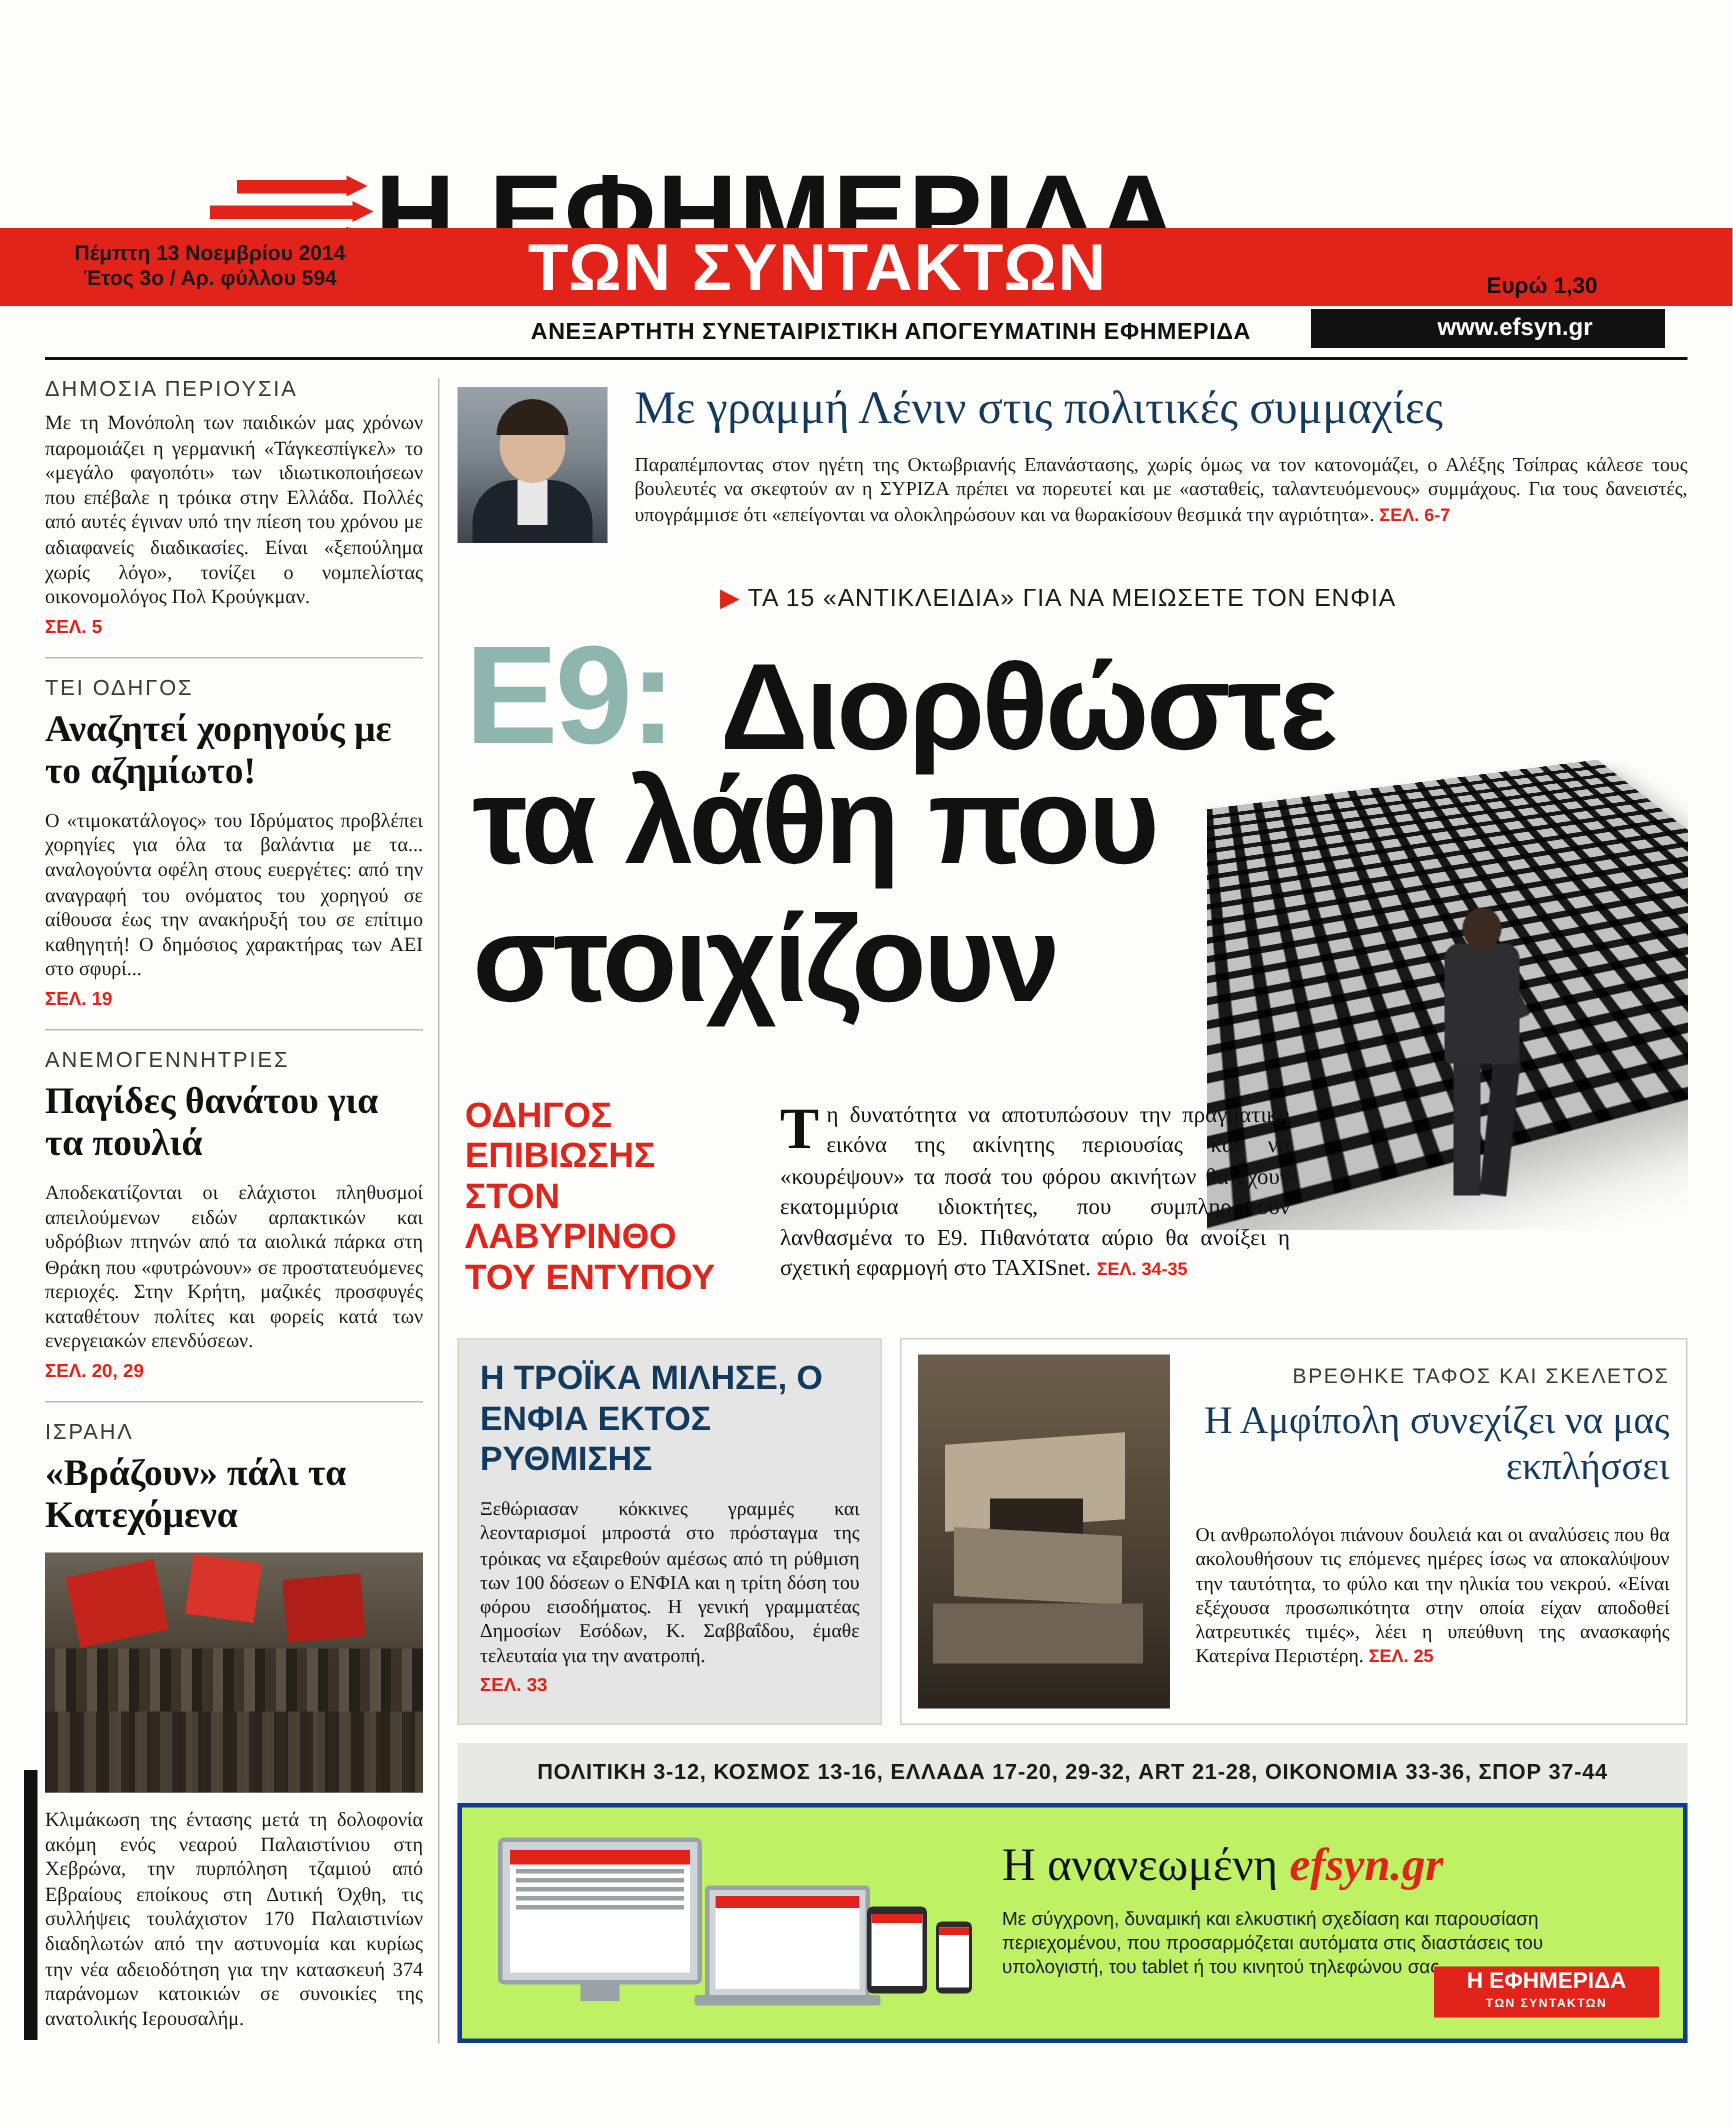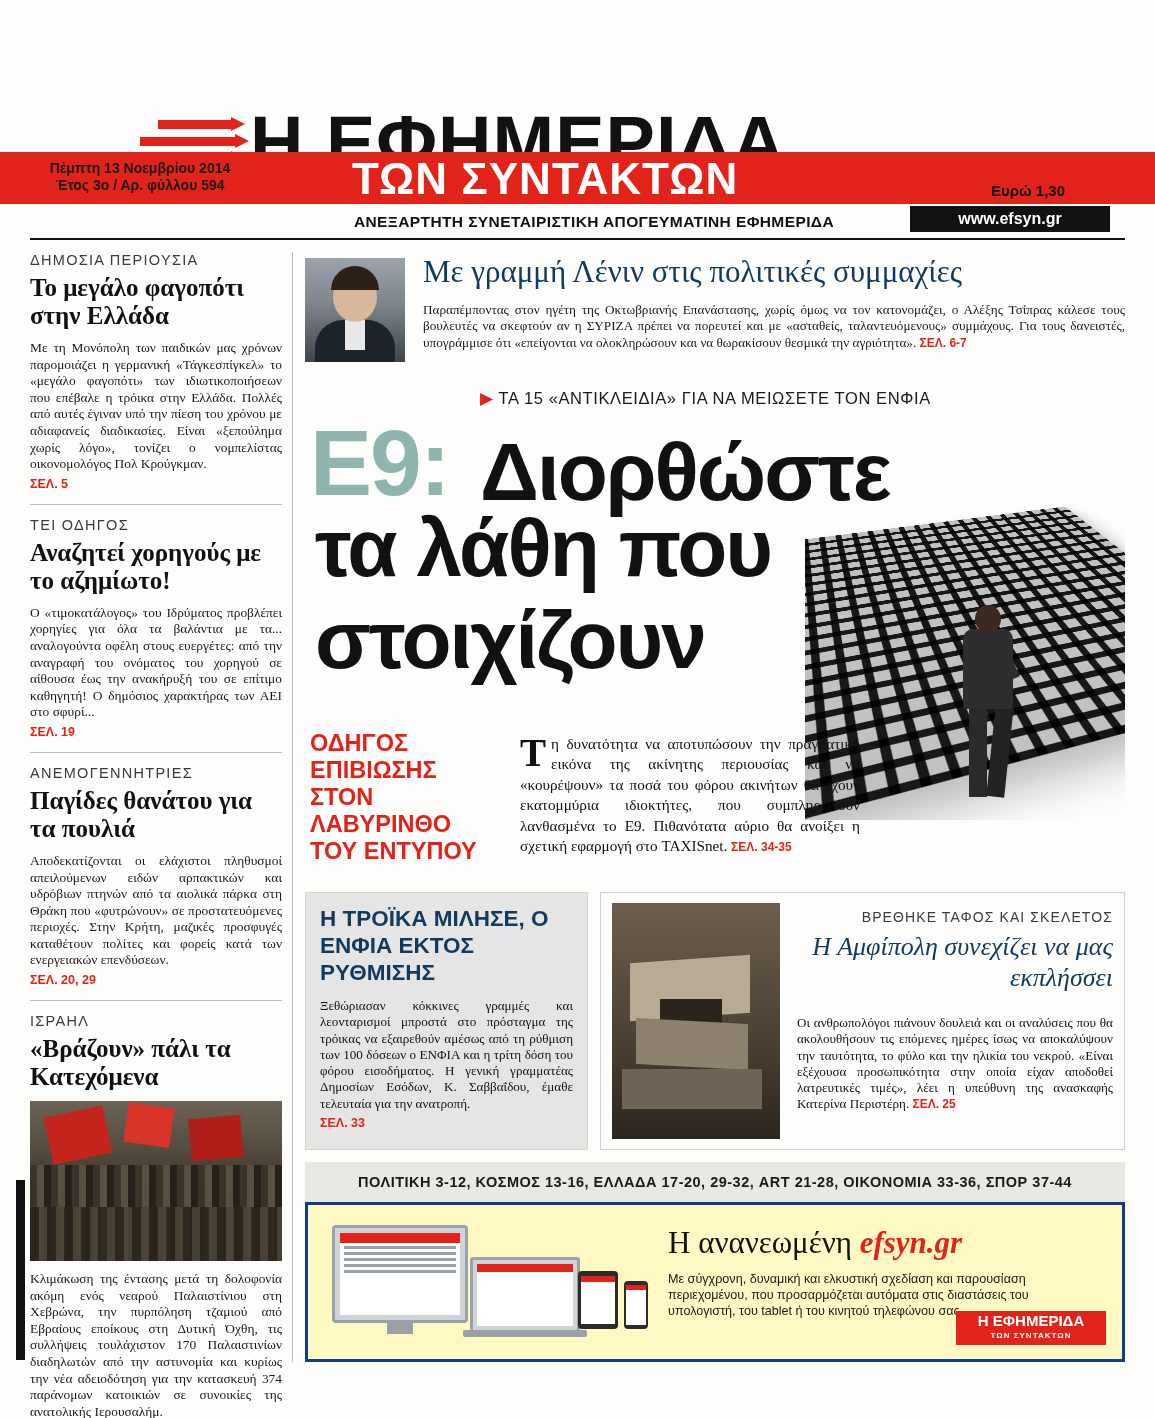--- a/index.html
+++ b/index.html
@@ -44,21 +44,21 @@
     font-family:"Liberation Sans", sans-serif;font-size:15px;color:#111;font-weight:bold;
   }
   .subtitle{
     position:absolute;left:294px;top:213px;width:540px;
     font-family:"Liberation Sans", sans-serif;font-weight:bold;font-size:15.5px;
     letter-spacing:.4px;color:#111;text-align:right;
   }
   .website{
     position:absolute;right:45px;top:206px;width:200px;height:26px;background:#111;
     color:#fff;font-family:"Liberation Sans", sans-serif;font-weight:bold;font-size:16px;
-    display:flex;align-items:center;justify-content:center;
+    display:flex;align-items:center;justify-content:center;padding-left:36px;
   }
   .hrule{position:absolute;left:30px;width:1095px;height:2px;background:#111;}
 
   
   .leftcol{position:absolute;left:30px;top:252px;width:252px;}
   .kicker{
     font-family:"Liberation Sans", sans-serif;font-size:14.5px;letter-spacing:1.3px;
     color:#3b3b3b;margin-bottom:6px;
   }
   .lead-head{
@@ -156,35 +156,35 @@
   .box-amphi{position:absolute;left:600px;top:892px;width:525px;height:258px;border:1px solid #cfcfcf;box-sizing:border-box;}
   .amphi-photo{position:absolute;left:11px;top:10px;width:168px;height:236px;overflow:hidden;
     background:linear-gradient(180deg,#6d5f4c 0%,#4a3f32 60%,#2b251e 100%);}
   .amphi-photo .slab1{position:absolute;left:18px;top:56px;width:120px;height:58px;background:#b9aa93;transform:skewY(-4deg);}
   .amphi-photo .slab2{position:absolute;left:24px;top:118px;width:112px;height:46px;background:#8d806c;transform:skewY(3deg);}
   .amphi-photo .slab3{position:absolute;left:10px;top:166px;width:140px;height:40px;background:#6e6354;}
   .amphi-photo .dark{position:absolute;left:48px;top:96px;width:62px;height:30px;background:#2a241c;}
   .amphi-kicker{position:absolute;left:200px;top:16px;width:312px;text-align:right;
     font-family:"Liberation Sans", sans-serif;font-size:14px;letter-spacing:1.1px;color:#3b3b3b;}
   .amphi-head{position:absolute;left:196px;top:38px;width:316px;text-align:right;
-    font-family:"Liberation Serif", serif;font-size:26px;line-height:31px;color:#123a5e;font-style:italic;}
+    font-family:"Liberation Serif", serif;font-size:26px;line-height:31px;color:#123a5e;}
   .amphi-body{position:absolute;left:196px;top:122px;width:316px;
     font-family:"Liberation Serif", serif;font-size:13.1px;line-height:16.3px;text-align:justify;}
 
   
   .index-bar{
     position:absolute;left:305px;top:1162px;width:820px;height:40px;background:#e8e8e4;
     display:flex;align-items:center;justify-content:center;
     font-family:"Liberation Sans", sans-serif;font-weight:bold;font-size:14.5px;letter-spacing:.5px;color:#1a1a1a;
   }
 
   
   .ad{
     position:absolute;left:305px;top:1202px;width:820px;height:160px;
-    border:3px solid #123a8e;box-sizing:border-box;background:#fef9c3;
+    border:3px solid #123a8e;box-sizing:border-box;background:#bef264;
   }
   .ad .devices{position:absolute;left:14px;top:14px;width:330px;height:128px;}
   .ad .monitor{position:absolute;left:10px;top:6px;width:130px;height:92px;background:#cfd4d8;border:3px solid #9aa1a7;border-radius:4px;}
   .ad .monitor .scr{position:absolute;left:5px;top:5px;right:5px;bottom:5px;background:#fff;overflow:hidden;}
   .ad .monitor .scr .bar{height:10px;background:#e2231a;}
   .ad .monitor .scr .ln{height:3px;margin:3px 4px;background:#9aa1a7;}
   .ad .monitor .stand{position:absolute;left:52px;top:92px;width:26px;height:14px;background:#9aa1a7;}
   .ad .laptop{position:absolute;left:148px;top:38px;width:104px;height:70px;background:#cfd4d8;border:3px solid #9aa1a7;border-radius:3px;}
   .ad .laptop .scr{position:absolute;left:4px;top:4px;right:4px;bottom:4px;background:#fff;}
   .ad .laptop .scr .bar{height:8px;background:#e2231a;}
@@ -232,21 +232,20 @@
     <div class="website">www.efsyn.gr</div>
     <div class="hrule" style="top:238px;"></div>
   </div>
 
   <div class="vrule"></div>
 
   <div class="leftcol">
 
     <div>
       <div class="kicker">ΔΗΜΟΣΙΑ ΠΕΡΙΟΥΣΙΑ</div>
-      <div class="lead-head">Το μεγάλο φαγοπότι στην Ελλάδα</div>
       <div class="body-text">Με τη Μονόπολη των παιδικών μας χρόνων παρομοιάζει η γερμανική «Τάγκεσπίγκελ» το «μεγάλο φαγοπότι» των ιδιωτικοποιήσεων που επέβαλε η τρόικα στην Ελλάδα. Πολλές από αυτές έγιναν υπό την πίεση του χρόνου με αδιαφανείς διαδικασίες. Είναι «ξεπούλημα χωρίς λόγο», τονίζει ο νομπελίστας οικονομολόγος Πολ Κρούγκμαν.</div>
       <div class="pageref">ΣΕΛ. 5</div>
     </div>
 
     <div class="sep"></div>
 
     <div>
       <div class="kicker">ΤΕΙ ΟΔΗΓΟΣ</div>
       <div class="lead-head">Αναζητεί χορηγούς με το αζημίωτο!</div>
       <div class="body-text">Ο «τιμοκατάλογος» του Ιδρύματος προβλέπει χορηγίες για όλα τα βαλάντια με τα... αναλογούντα οφέλη στους ευεργέτες: από την αναγραφή του ονόματος του χορηγού σε αίθουσα έως την ανακήρυξή του σε επίτιμο καθηγητή! Ο δημόσιος χαρακτήρας των ΑΕΙ στο σφυρί...</div>

